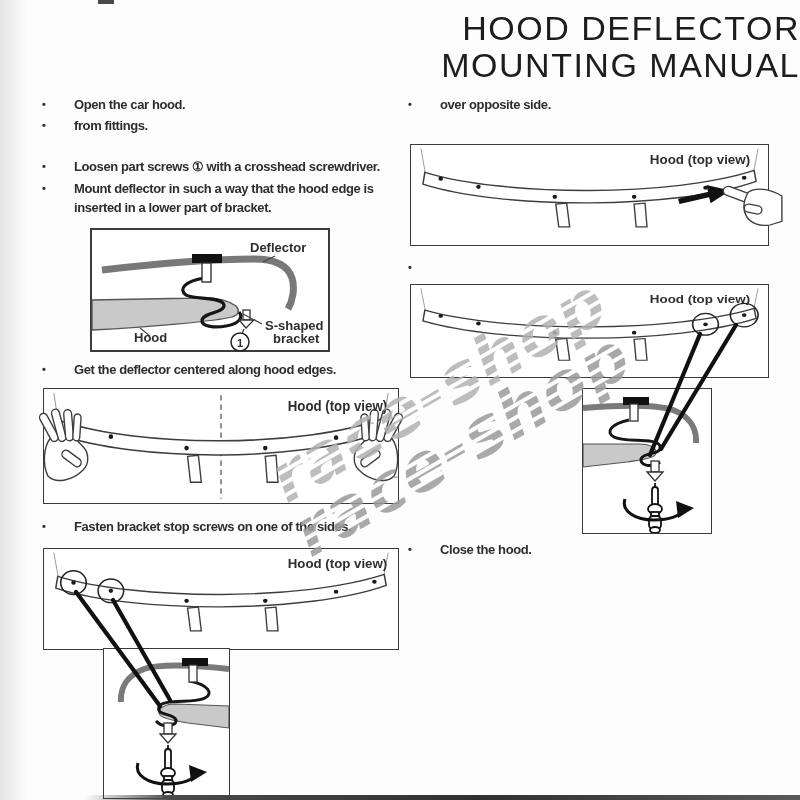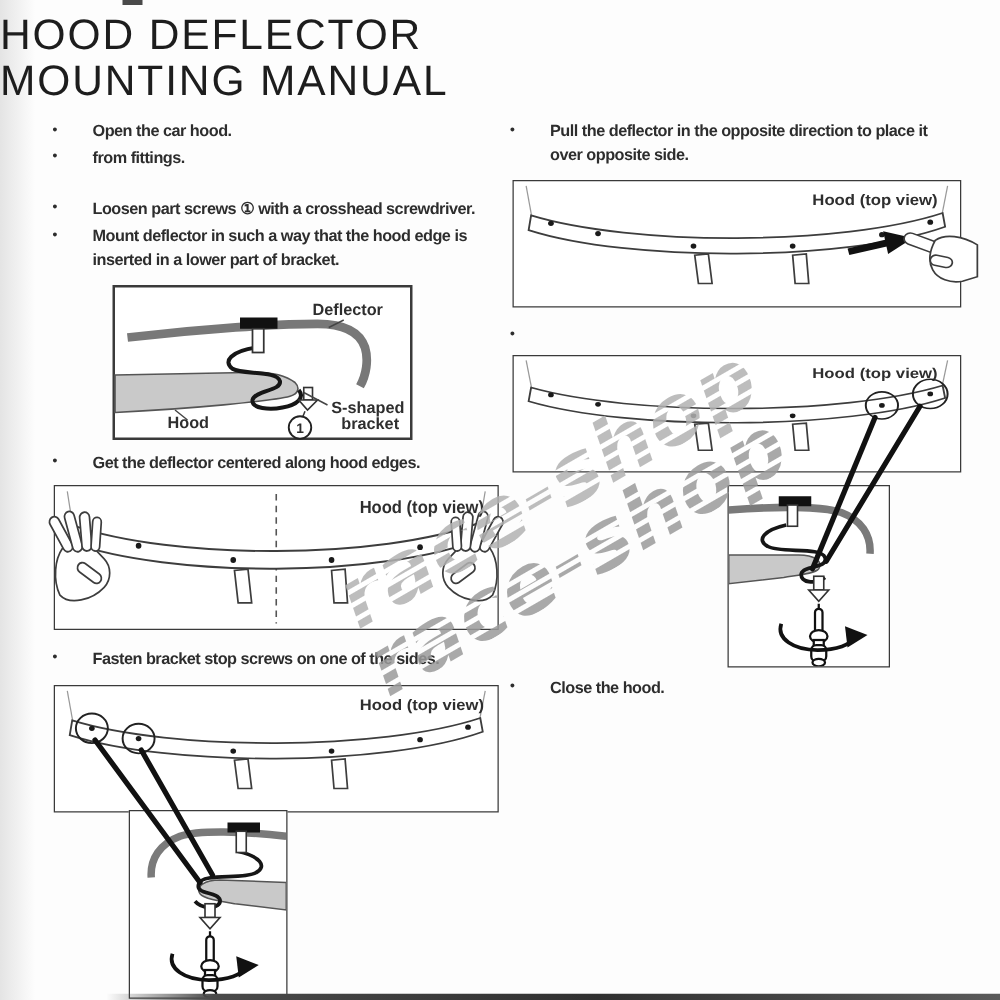--- a/index.html
+++ b/index.html
@@ -1,20 +1,20 @@
 <!DOCTYPE html>
 <html><head>
 <meta charset="utf-8">
 <style>
   html,body{margin:0;padding:0;background:#eee;}
   .page{position:relative;width:800px;height:800px;background:#fdfdfd;overflow:hidden;
         font-family:"Liberation Sans",sans-serif;color:#2e2e2e;}
   .edge-shade{position:absolute;left:0;top:0;width:28px;height:800px;
         background:linear-gradient(to right,#e4e4e4,rgba(255,255,255,0));}
-  .title{position:absolute;left:0;top:10px;width:800px;text-align:left;
+  .title{position:absolute;left:0;top:10px;width:800px;text-align:right;
         font-size:34px;line-height:37px;letter-spacing:1.5px;color:#1d1d1d;font-weight:400;}
   .bullet{position:absolute;display:flex;font-weight:700;font-size:13px;line-height:19px;
         letter-spacing:-0.4px;color:#2d2d2d;}
   .bullet .dot{flex:0 0 15px;width:15px;font-size:11px;letter-spacing:0;}
   .bt div{white-space:nowrap;margin-left:17px;}
   .dbox{position:absolute;border:1.5px solid #3a3a3a;background:#fff;}
   .dbox.bold{border-width:2px;}
   svg{display:block;overflow:visible;}
   .svgtext{font-family:"Liberation Sans",sans-serif;font-weight:700;fill:#2e2e2e;}
   .overlay{position:absolute;left:0;top:0;z-index:20;pointer-events:none;}
@@ -185,21 +185,20 @@
         <ellipse cx="64" cy="146" rx="5" ry="3"></ellipse>
       </g>
       <path d="M34,114 C30,126 44,135 63,135 C78,135 90,131 93,124" fill="none" stroke="#111" stroke-width="3"></path>
       <polygon points="85,116 103,123 87,133" fill="#111"></polygon>
     </svg>
   </div>
 
   <div class="bullet" style="left:408px;top:95px;width:385px;">
     <span class="dot">•</span>
     <div class="bt">
-      <div>Pull the deflector in the opposite direction to place it</div>
       <div>over opposite side.</div>
     </div>
   </div>
 
   <div class="dbox" style="left:410px;top:144px;width:357px;height:100px;">
     <svg viewBox="0 0 360 110" width="357" height="100" preserveAspectRatio="none">
       <line x1="10" y1="4" x2="15" y2="34" stroke="#999" stroke-width="1"></line>
       <line x1="350" y1="4" x2="345" y2="32" stroke="#999" stroke-width="1"></line>
       <path d="M14,30 C95,57 265,57 346,28 L348,40 C268,71 92,71 12,43 Z" fill="#fff" stroke="#3d3d3d" stroke-width="1.5"></path>
       <path d="M146,65 L149,90 L160,90 L157,64 Z" fill="#fff" stroke="#3d3d3d" stroke-width="1.4"></path>

